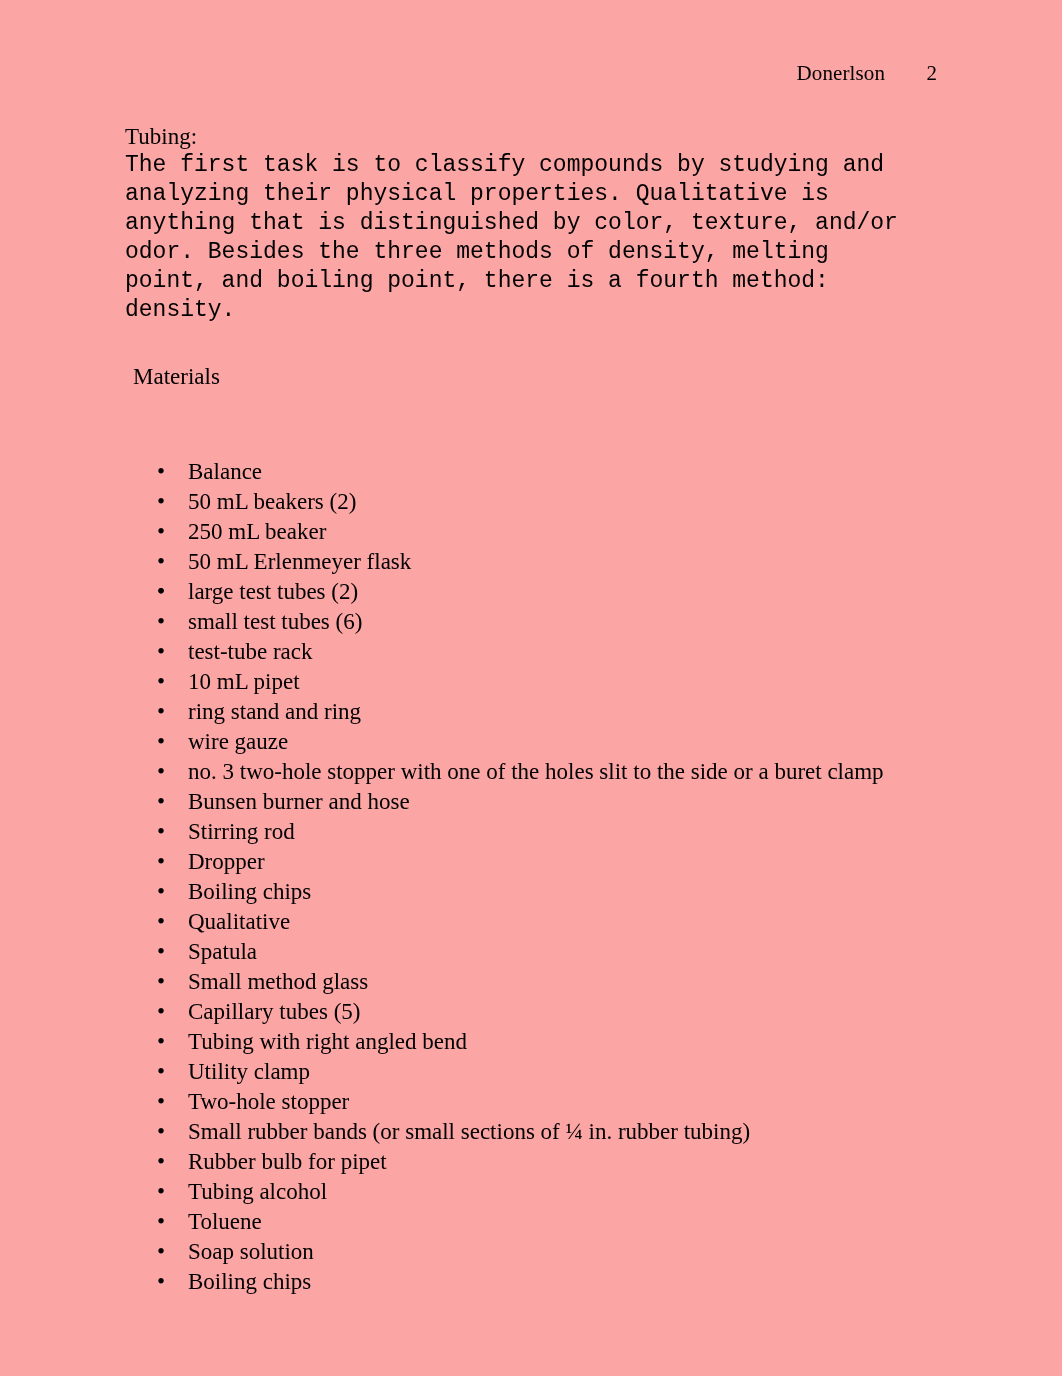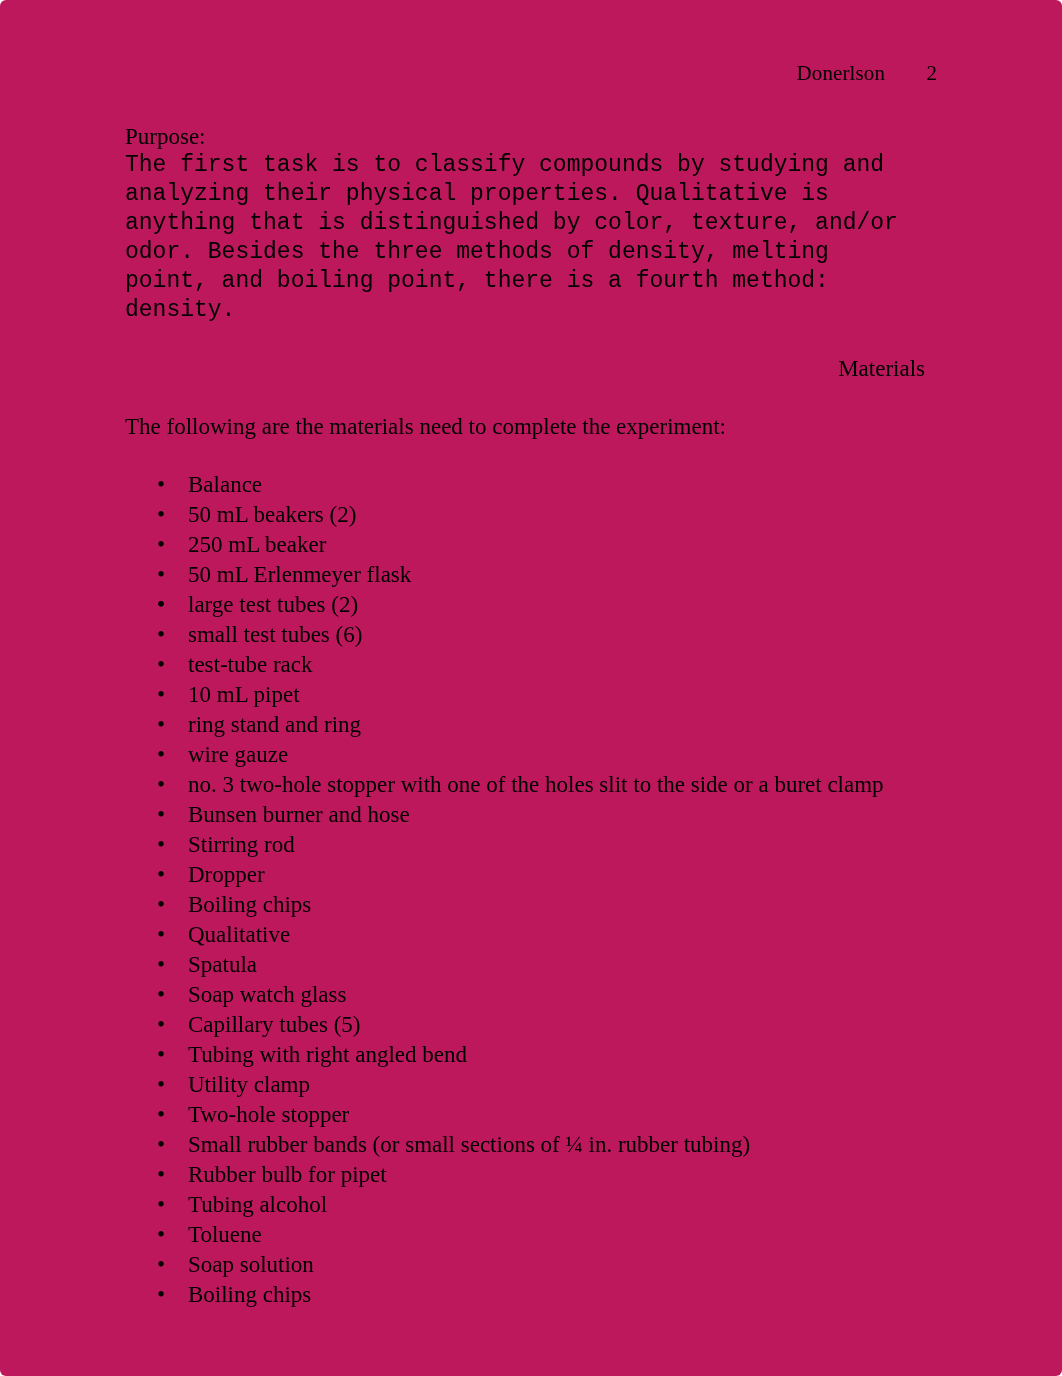--- a/index.html
+++ b/index.html
@@ -9,24 +9,23 @@
   }
   body {
     font-family: "Liberation Serif", "DejaVu Serif", serif;
     color: #000000;
     -webkit-font-smoothing: antialiased;
   }
   .page {
     position: relative;
     width: 1062px;
     height: 1376px;
-    background: #be185d;
+    background: #fca5a5;
     overflow: hidden;
     box-sizing: border-box;
-    border-radius: 6px;
   }
   
   .running-header {
     position: absolute;
     top: 60px;
     left: 125px;
     width: 812px;
     display: flex;
     justify-content: flex-end;
     align-items: baseline;
@@ -60,22 +59,21 @@
     margin: 0;
     text-align: left;
     font-family: Liberation Mono, monospace;
   }
   .spacer-line {
     height: 29px;
   }
   .heading-materials {
     font-size: 23px;
     line-height: 29px;
-    margin: 0;
-    text-align: right;
+    margin: 8px;
   }
   .lead-in {
     font-size: 23px;
     line-height: 29px;
     margin: 0;
   }
   
   .materials-list {
     list-style: none;
     margin: 0;
@@ -102,31 +100,30 @@
 
 <div class="page">
 
   <div class="running-header">
     <span class="author-name">Donerlson</span>
     <span class="page-number">2</span>
   </div>
 
   <div class="body-region">
 
-    <p class="section-label">Purpose:</p>
+    <p class="section-label">Tubing:</p>
 
     <p class="paragraph">The first task is to classify compounds by studying and analyzing their physical properties. Qualitative is anything that is distinguished by color, texture, and/or odor. Besides the three methods of density, melting point, and boiling point, there is a fourth method: density.</p>
 
     <div class="spacer-line"></div>
 
     <p class="heading-materials">Materials</p>
 
     <div class="spacer-line"></div>
 
-    <p class="lead-in">The following are the materials need to complete the experiment:</p>
 
     <div class="spacer-line"></div>
 
     <ul class="materials-list" id="materials-list">
         <li class="list-item"><span class="bullet-glyph">•</span><span class="list-item-label">Balance</span></li>
         <li class="list-item"><span class="bullet-glyph">•</span><span class="list-item-label">50 mL beakers (2)</span></li>
         <li class="list-item"><span class="bullet-glyph">•</span><span class="list-item-label">250 mL beaker</span></li>
         <li class="list-item"><span class="bullet-glyph">•</span><span class="list-item-label">50 mL Erlenmeyer flask</span></li>
         <li class="list-item"><span class="bullet-glyph">•</span></li>
         <li class="list-item"><span class="bullet-glyph">•</span><span class="list-item-label">large test tubes (2)</span></li>
@@ -135,21 +132,21 @@
         <li class="list-item"><span class="bullet-glyph">•</span><span class="list-item-label">10 mL pipet</span></li>
         <li class="list-item"><span class="bullet-glyph">•</span><span class="list-item-label">ring stand and ring</span></li>
         <li class="list-item"><span class="bullet-glyph">•</span><span class="list-item-label">wire gauze</span></li>
         <li class="list-item"><span class="bullet-glyph">•</span><span class="list-item-label">no. 3 two-hole stopper with one of the holes slit to the side or a buret clamp</span></li>
         <li class="list-item"><span class="bullet-glyph">•</span><span class="list-item-label">Bunsen burner and hose</span></li>
         <li class="list-item"><span class="bullet-glyph">•</span><span class="list-item-label">Stirring rod</span></li>
         <li class="list-item"><span class="bullet-glyph">•</span><span class="list-item-label">Dropper</span></li>
         <li class="list-item"><span class="bullet-glyph">•</span><span class="list-item-label">Boiling chips</span></li>
         <li class="list-item"><span class="bullet-glyph">•</span><span class="list-item-label">Qualitative</span></li>
         <li class="list-item"><span class="bullet-glyph">•</span><span class="list-item-label">Spatula</span></li>
-        <li class="list-item"><span class="bullet-glyph">•</span><span class="list-item-label">Soap watch glass</span></li>
+        <li class="list-item"><span class="bullet-glyph">•</span><span class="list-item-label">Small method glass</span></li>
         <li class="list-item"><span class="bullet-glyph">•</span><span class="list-item-label">Capillary tubes (5)</span></li>
         <li class="list-item"><span class="bullet-glyph">•</span><span class="list-item-label">Tubing with right angled bend</span></li>
         <li class="list-item"><span class="bullet-glyph">•</span><span class="list-item-label">Utility clamp</span></li>
         <li class="list-item"><span class="bullet-glyph">•</span><span class="list-item-label">Two-hole stopper</span></li>
         <li class="list-item"><span class="bullet-glyph">•</span><span class="list-item-label">Small rubber bands (or small sections of ¼ in. rubber tubing)</span></li>
         <li class="list-item"><span class="bullet-glyph">•</span><span class="list-item-label">Rubber bulb for pipet</span></li>
         <li class="list-item"><span class="bullet-glyph">•</span><span class="list-item-label">Tubing alcohol</span></li>
         <li class="list-item"><span class="bullet-glyph">•</span><span class="list-item-label">Toluene</span></li>
         <li class="list-item"><span class="bullet-glyph">•</span><span class="list-item-label">Soap solution</span></li>
         <li class="list-item"><span class="bullet-glyph">•</span><span class="list-item-label">Boiling chips</span></li>

